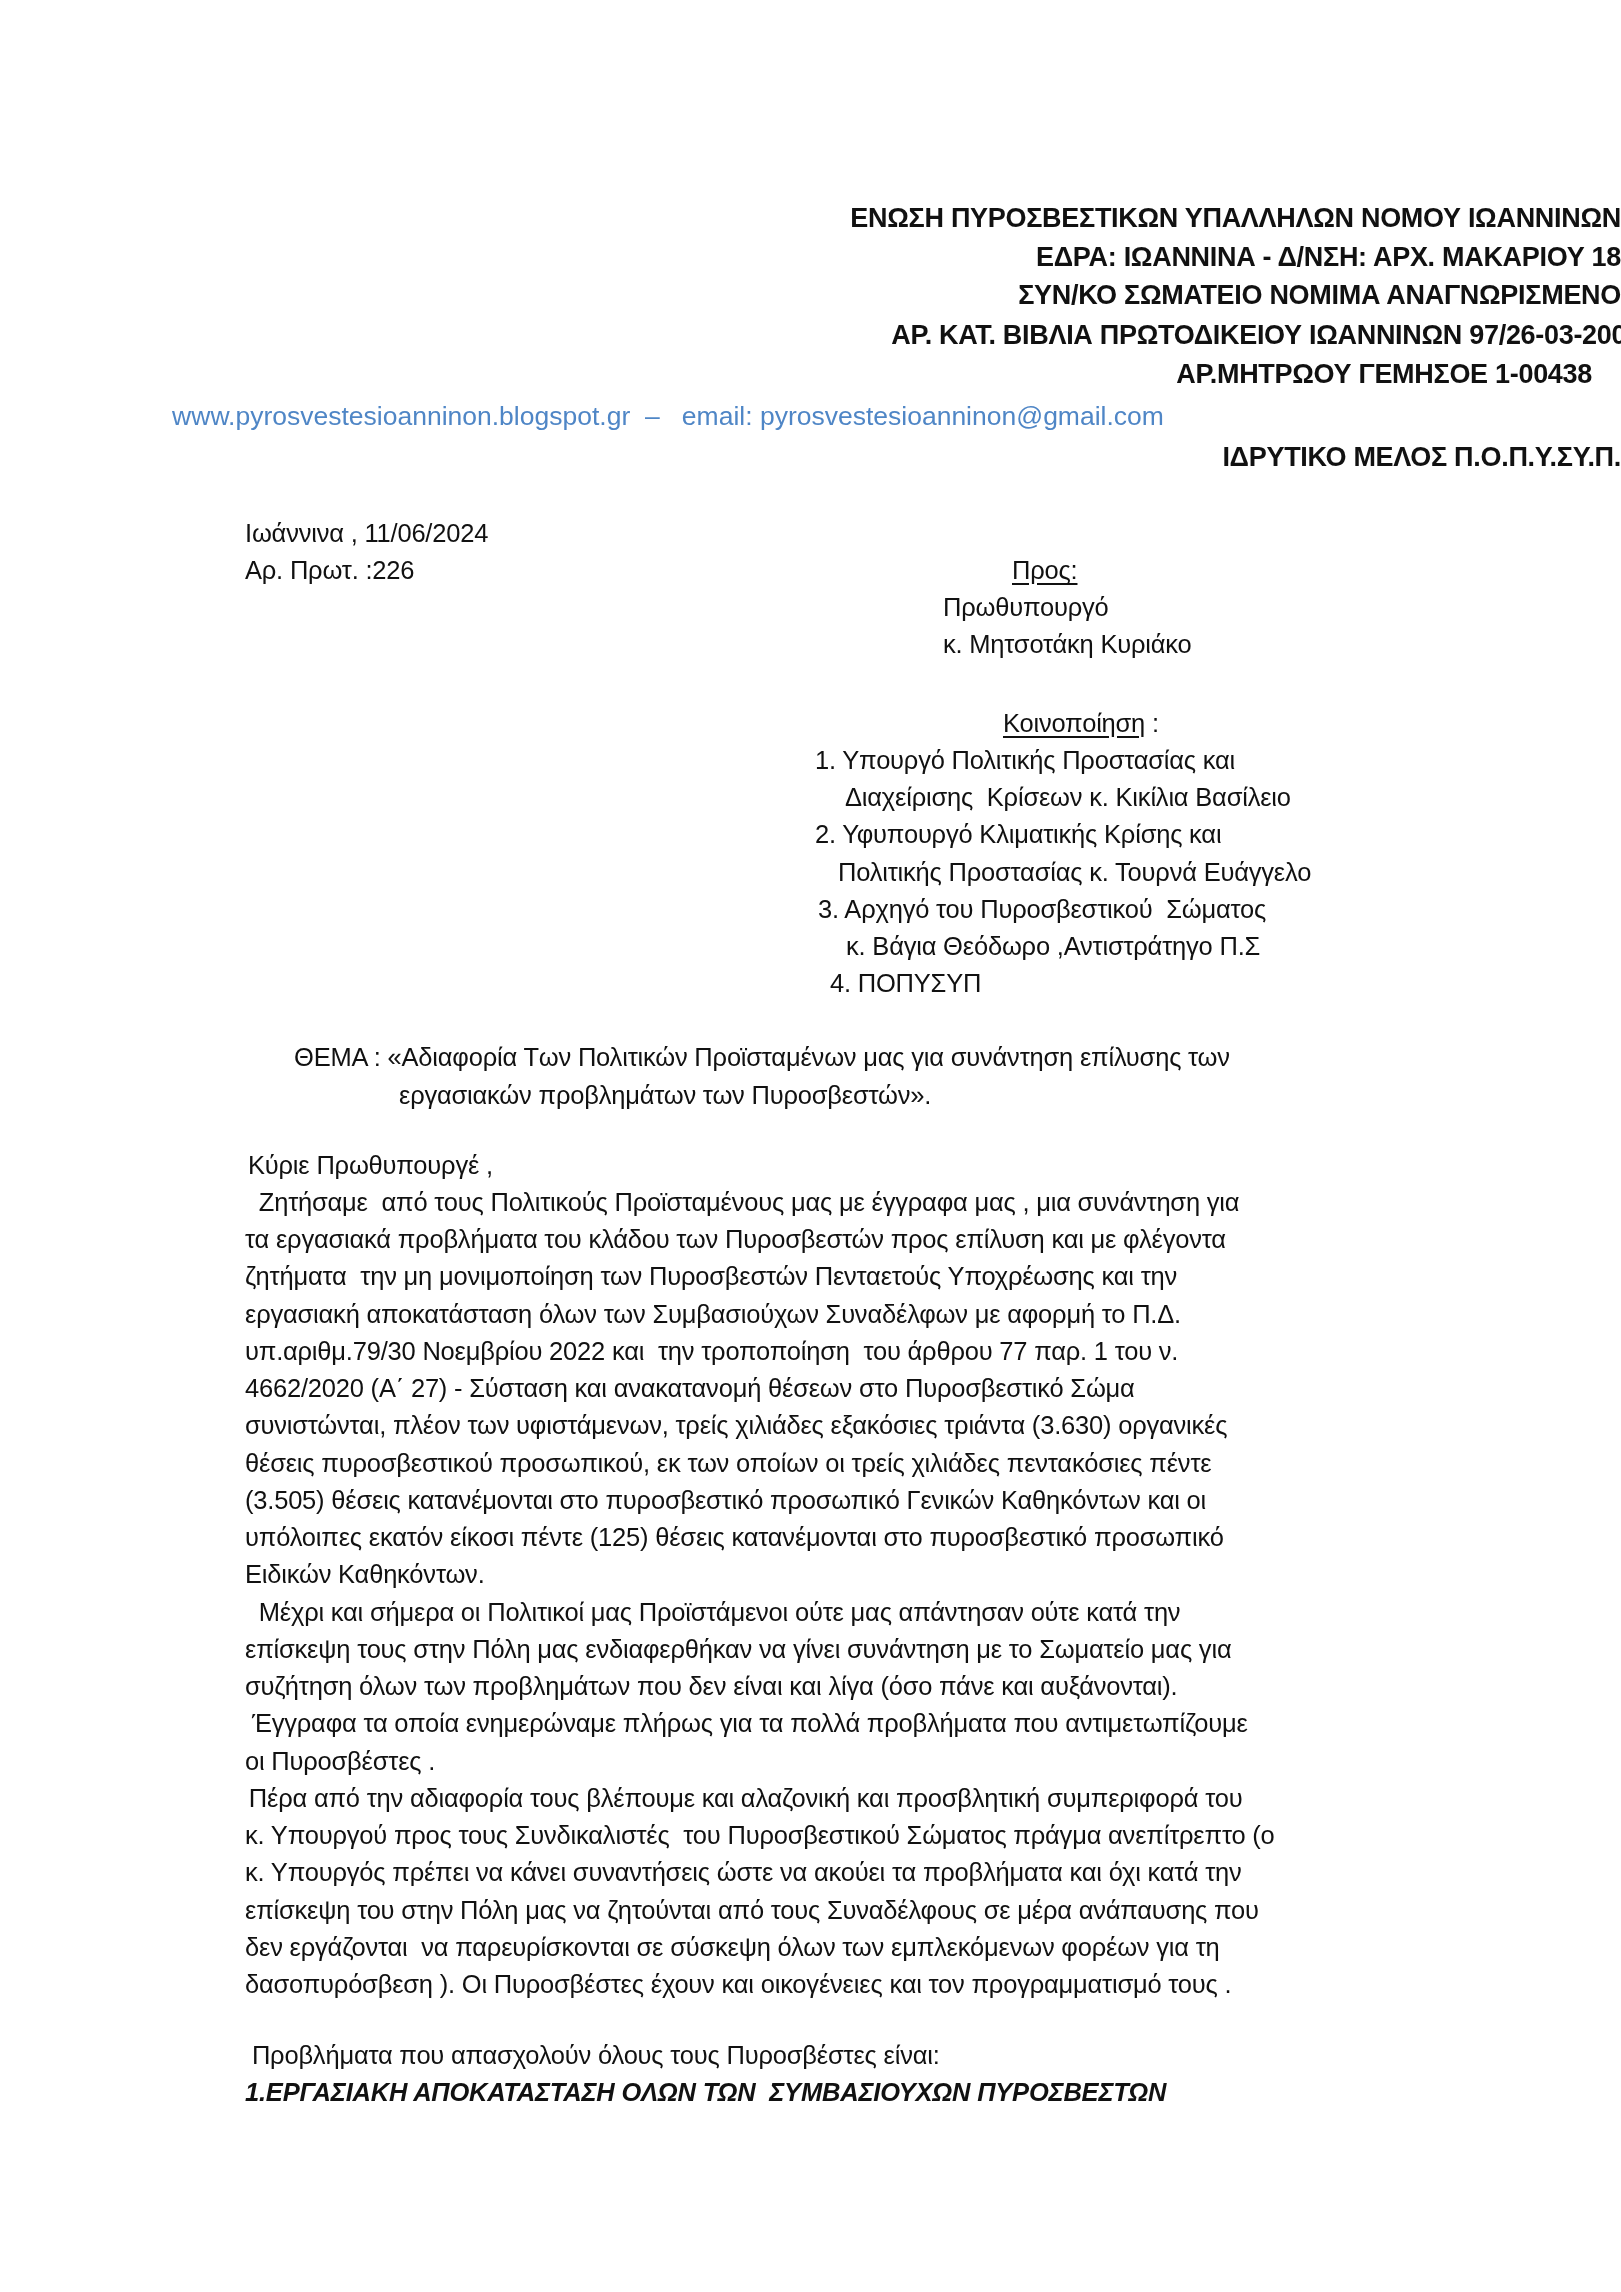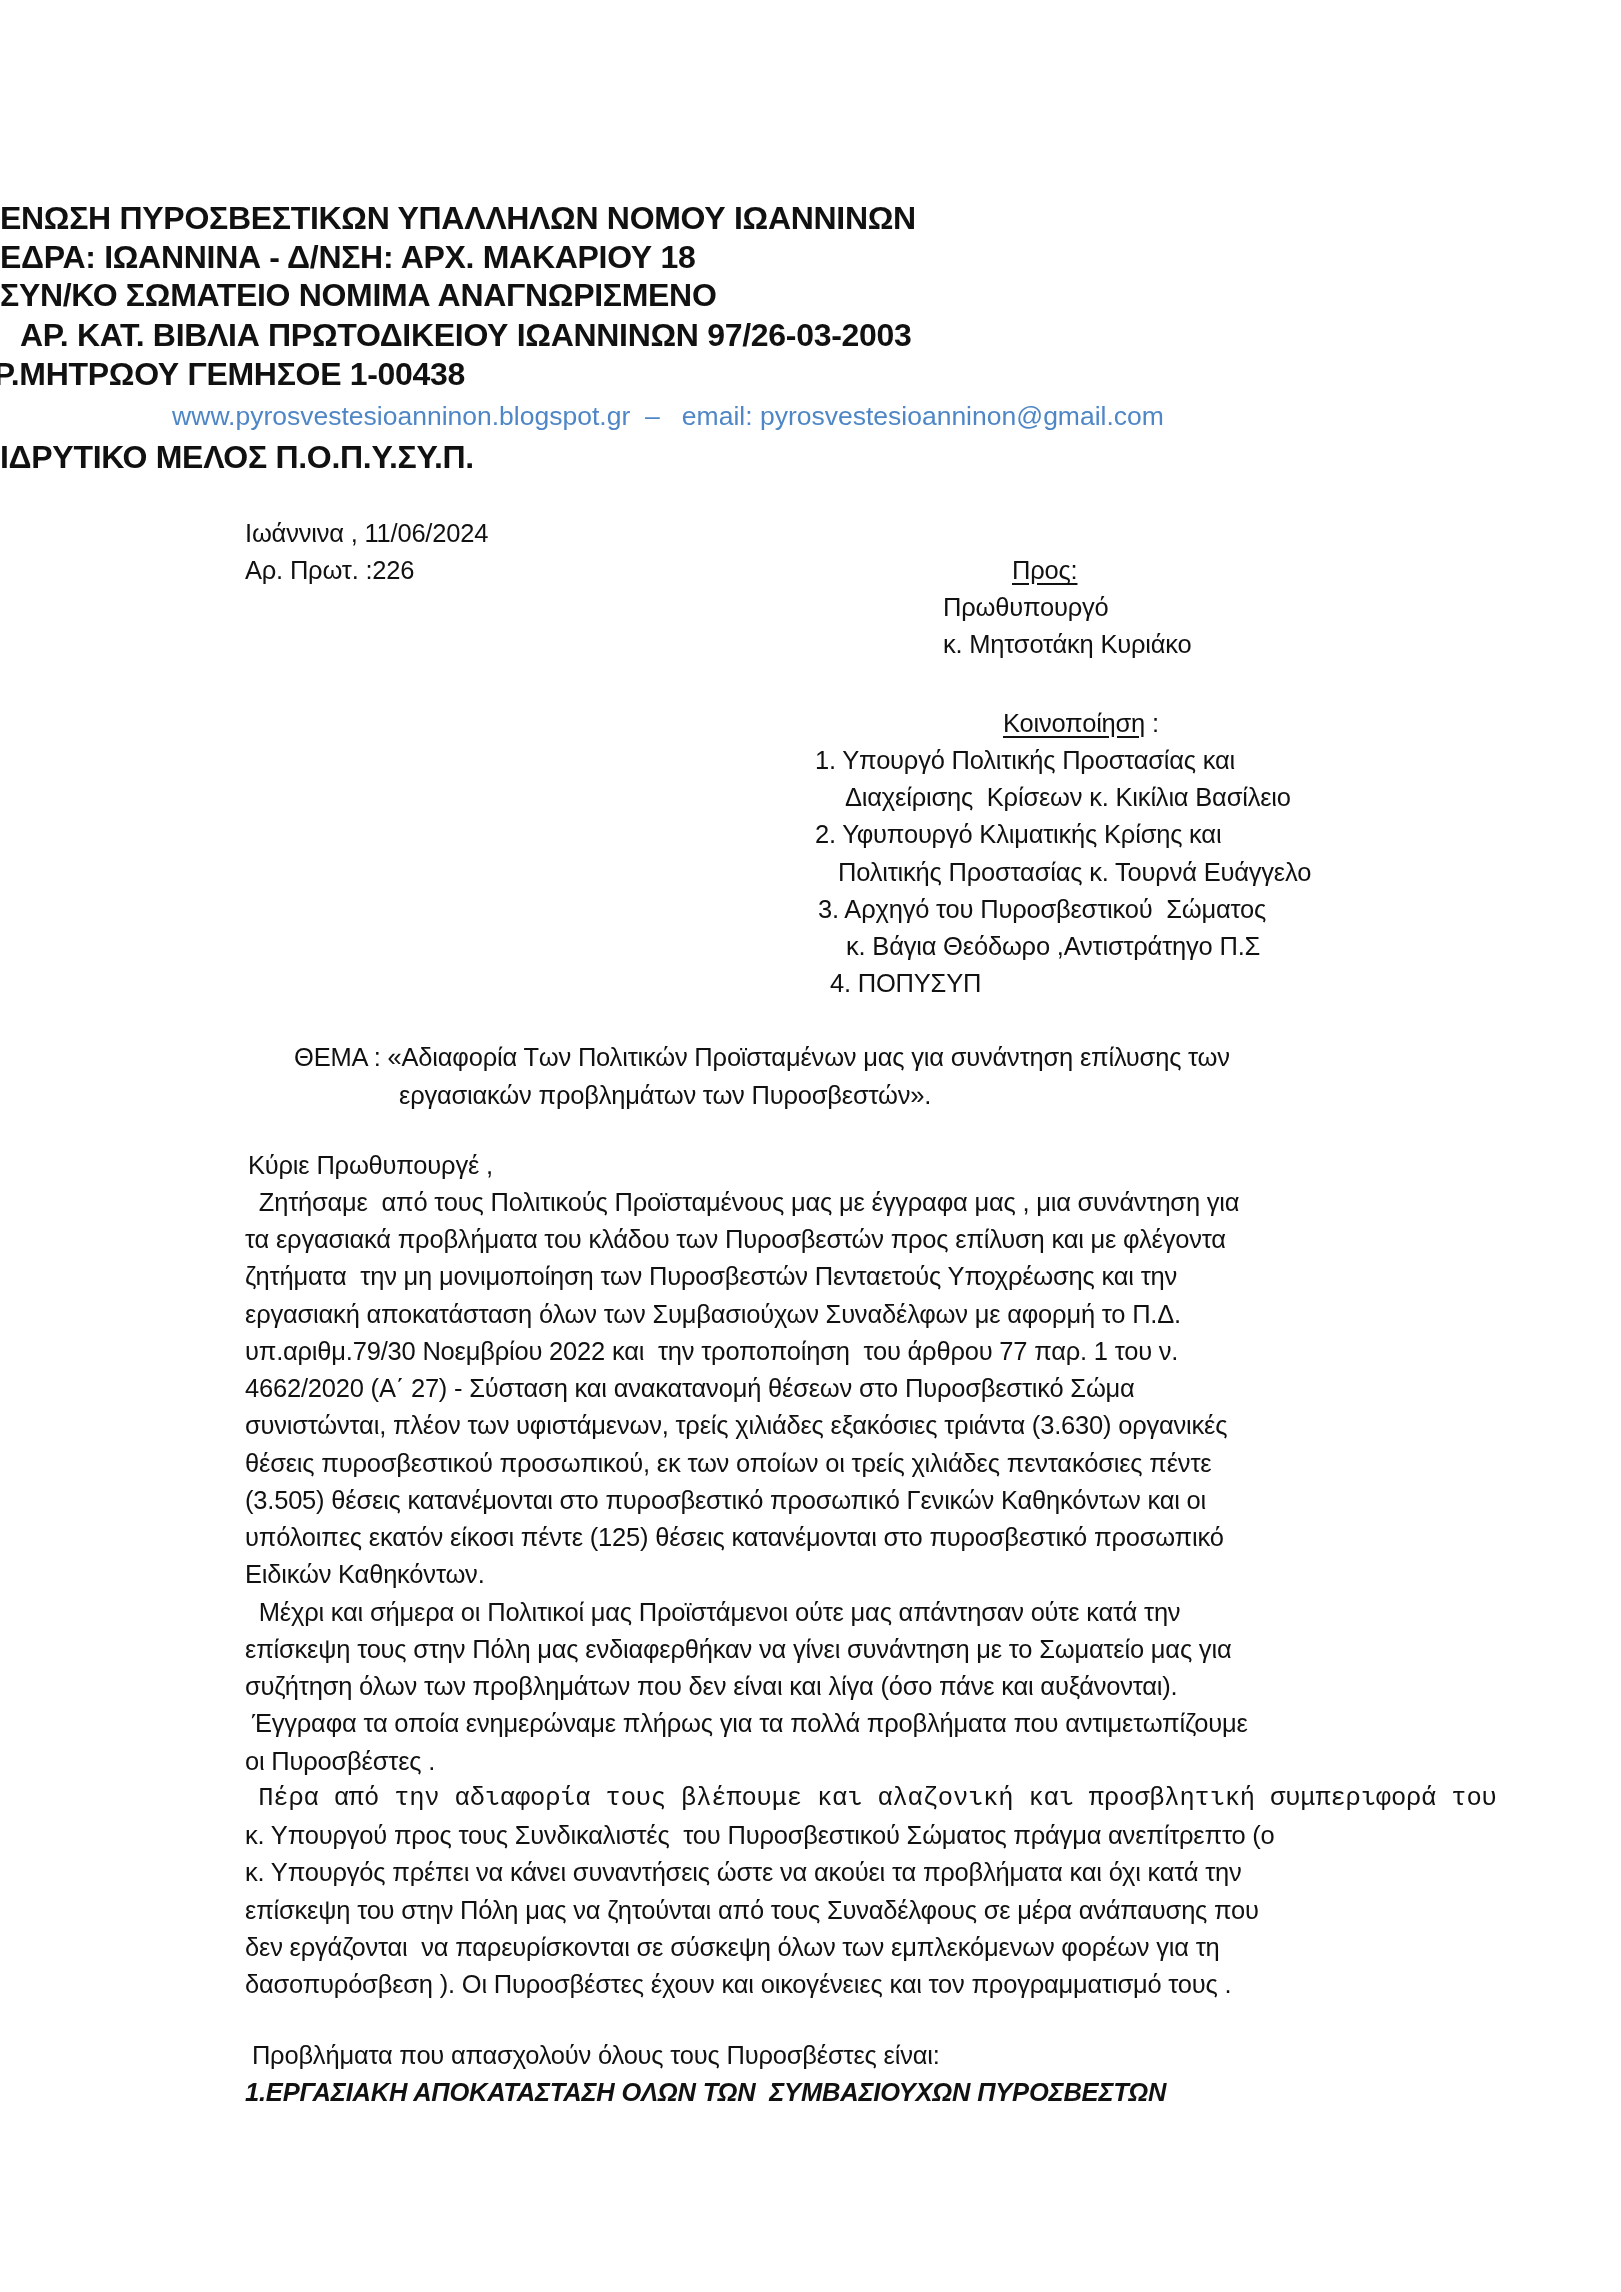--- a/index.html
+++ b/index.html
@@ -3,22 +3,22 @@
 <meta charset="utf-8">
 <style>
   html, body { margin: 0; padding: 0; background: #ffffff; }
   body {
     width: 1621px; height: 2293px; position: relative; overflow: hidden;
     font-family: "Liberation Sans", "DejaVu Sans", sans-serif;
     color: #111111;
   }
   .page { position: absolute; left: 0; top: 0; width: 1621px; height: 2293px; }
 
-  .hdr { position: absolute; left: 0; width: 1621px; text-align: left;
-         font-weight: bold; font-size: 32px; line-height: 39px; letter-spacing: -0.3px; }
+  .hdr { position: absolute; left: 0; width: 1621px; text-align: right;
+         font-weight: bold; font-size: 27px; line-height: 39px; letter-spacing: -0.3px; }
   .hdr-link { position: absolute; left: 0; width: 1336px; text-align: center;
               font-size: 26.5px; line-height: 39px; color: #4f86c6; }
 
   .line { position: absolute; font-size: 25.5px; line-height: 35px; white-space: pre; letter-spacing: -0.2px; }
   .u { text-decoration: underline; text-underline-offset: 3.9px; }
   .bold { font-weight: bold; font-style: italic; }
 </style>
 </head>
 <body>
 
@@ -74,21 +74,21 @@
     <div class="line" style="left:245px; top:1408px;">συνιστώνται, πλέον των υφιστάμενων, τρείς χιλιάδες εξακόσιες τριάντα (3.630) οργανικές</div>
     <div class="line" style="left:245px; top:1446px;">θέσεις πυροσβεστικού προσωπικού, εκ των οποίων οι τρείς χιλιάδες πεντακόσιες πέντε</div>
     <div class="line" style="left:245px; top:1483px;">(3.505) θέσεις κατανέμονται στο πυροσβεστικό προσωπικό Γενικών Καθηκόντων και οι</div>
     <div class="line" style="left:245px; top:1520px;">υπόλοιπες εκατόν είκοσι πέντε (125) θέσεις κατανέμονται στο πυροσβεστικό προσωπικό</div>
     <div class="line" style="left:245px; top:1557px;">Ειδικών Καθηκόντων.</div>
     <div class="line" style="left:245px; top:1595px;">  Μέχρι και σήμερα οι Πολιτικοί μας Προϊστάμενοι ούτε μας απάντησαν ούτε κατά την</div>
     <div class="line" style="left:245px; top:1632px;">επίσκεψη τους στην Πόλη μας ενδιαφερθήκαν να γίνει συνάντηση με το Σωματείο μας για</div>
     <div class="line" style="left:245px; top:1669px;">συζήτηση όλων των προβλημάτων που δεν είναι και λίγα (όσο πάνε και αυξάνονται).</div>
     <div class="line" style="left:245px; top:1706px;"> Έγγραφα τα οποία ενημερώναμε πλήρως για τα πολλά προβλήματα που αντιμετωπίζουμε</div>
     <div class="line" style="left:245px; top:1744px;">οι Πυροσβέστες .</div>
-    <div class="line" style="left:228px; top:1781px;font-family:Liberation Mono, monospace;">  Πέρα από την αδιαφορία τους βλέπουμε και αλαζονική και προσβλητική συμπεριφορά του</div>
+    <div class="line" style="left:235px; top:1781px;">  Πέρα από την αδιαφορία τους βλέπουμε και αλαζονική και προσβλητική συμπεριφορά του</div>
     <div class="line" style="left:245px; top:1818px;">κ. Υπουργού προς τους Συνδικαλιστές  του Πυροσβεστικού Σώματος πράγμα ανεπίτρεπτο (ο</div>
     <div class="line" style="left:245px; top:1855px;">κ. Υπουργός πρέπει να κάνει συναντήσεις ώστε να ακούει τα προβλήματα και όχι κατά την</div>
     <div class="line" style="left:245px; top:1893px;">επίσκεψη του στην Πόλη μας να ζητούνται από τους Συναδέλφους σε μέρα ανάπαυσης που</div>
     <div class="line" style="left:245px; top:1930px;">δεν εργάζονται  να παρευρίσκονται σε σύσκεψη όλων των εμπλεκόμενων φορέων για τη</div>
     <div class="line" style="left:245px; top:1967px;">δασοπυρόσβεση ). Οι Πυροσβέστες έχουν και οικογένειες και τον προγραμματισμό τους .</div>
 
     <div class="line" style="left:245px; top:2038px;"> Προβλήματα που απασχολούν όλους τους Πυροσβέστες είναι:</div>
     <div class="line bold" style="left:245px; top:2075px;">1.ΕΡΓΑΣΙΑΚΗ ΑΠΟΚΑΤΑΣΤΑΣΗ ΟΛΩΝ ΤΩΝ  ΣΥΜΒΑΣΙΟΥΧΩΝ ΠΥΡΟΣΒΕΣΤΩΝ</div>
   </div>
 </div>

